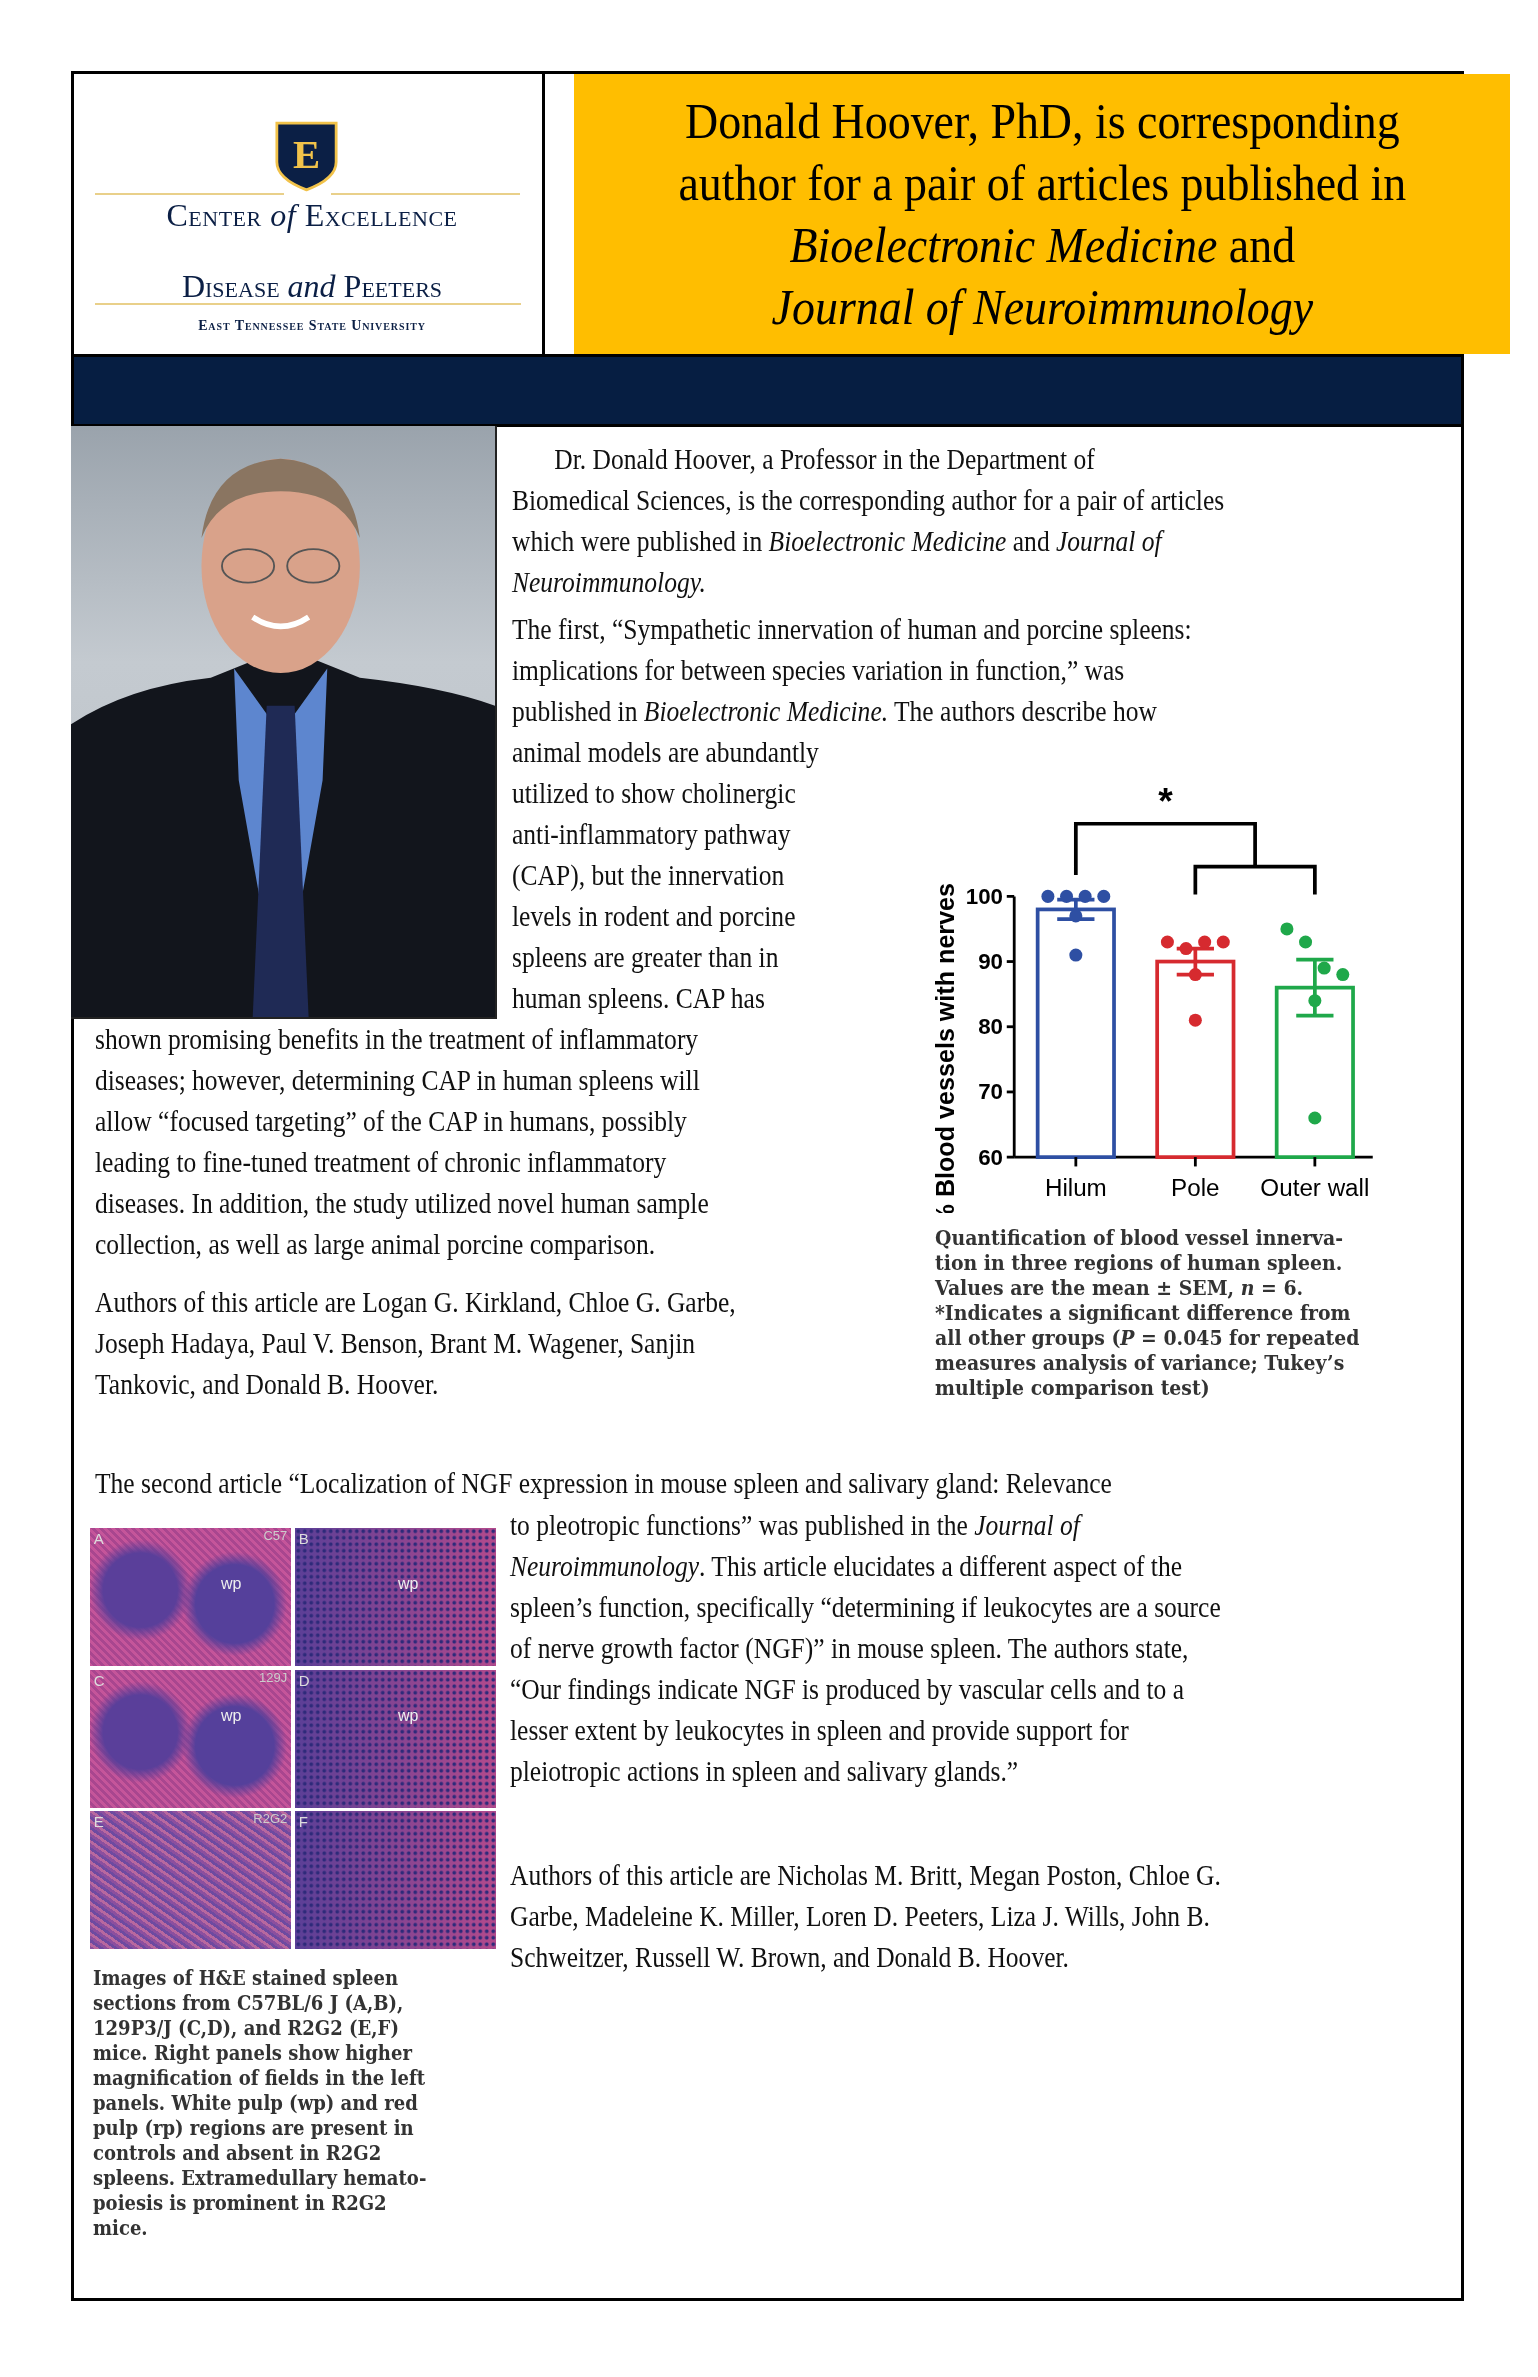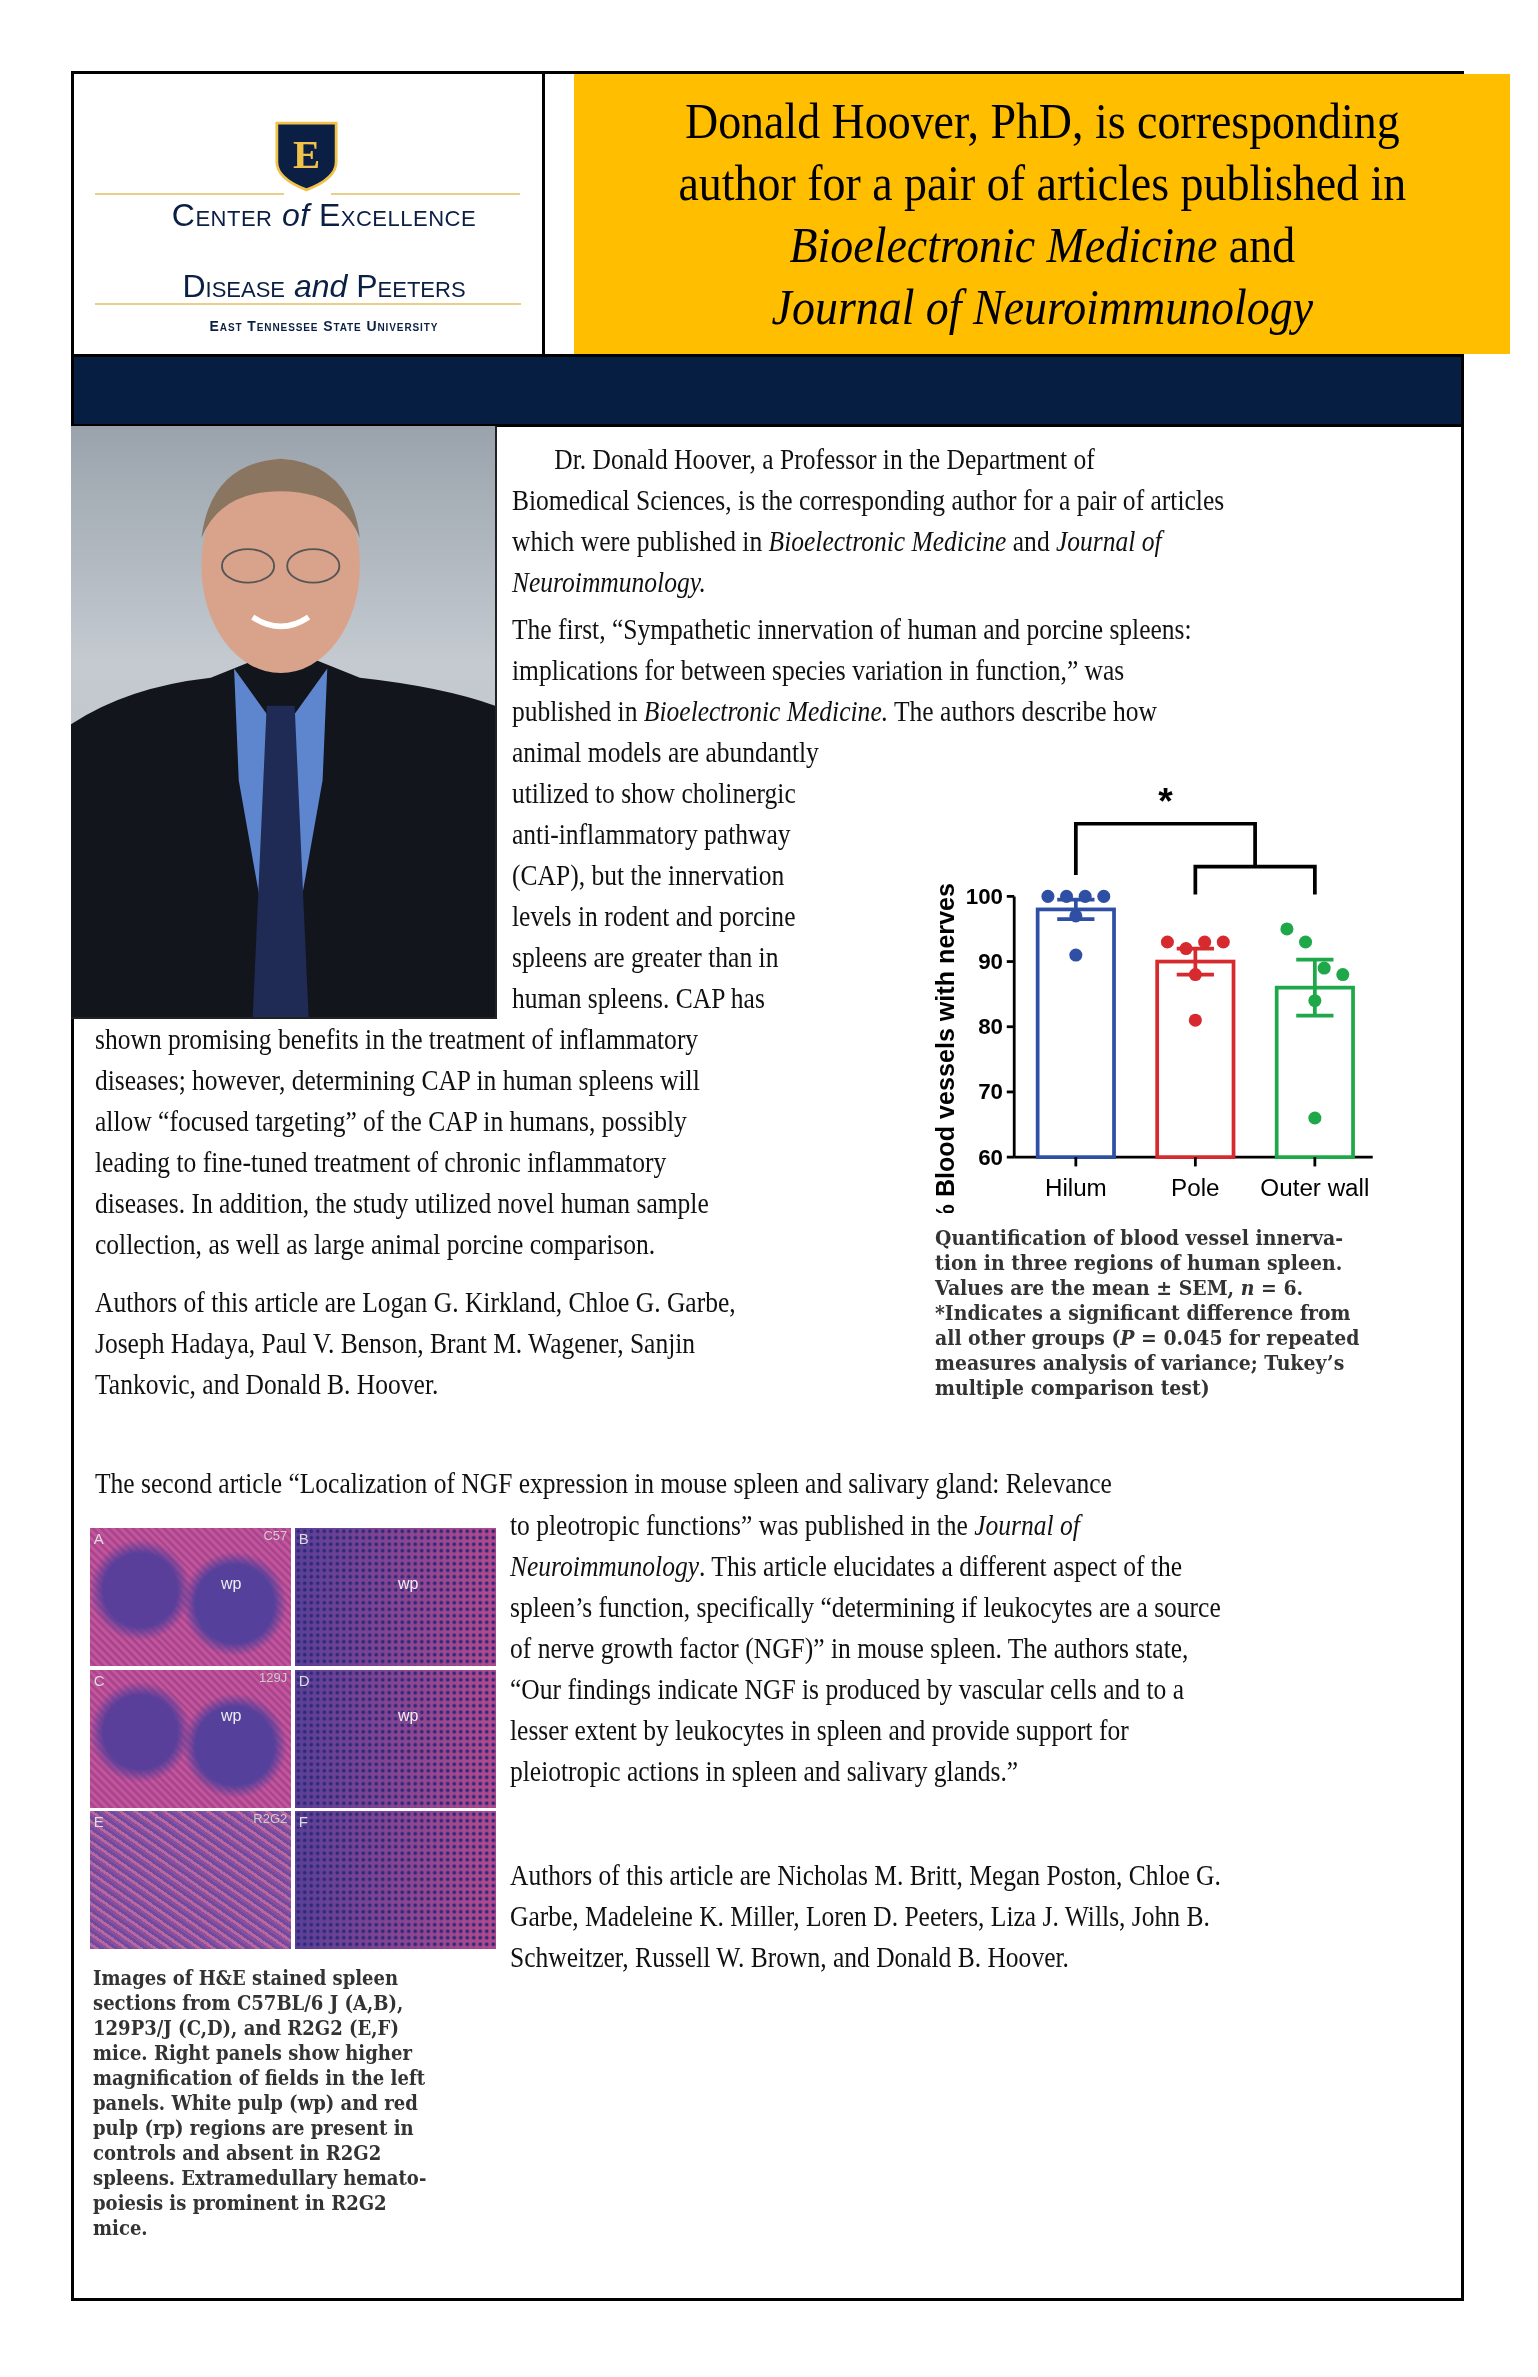--- a/index.html
+++ b/index.html
@@ -5,21 +5,21 @@
   html, body { margin:0; padding:0; background:#ffffff; }
   body { width:1538px; height:2377px; position:relative; overflow:hidden; font-family:"Liberation Serif", serif; color:#111; }
   .frame { position:absolute; left:71px; top:71px; width:1387px; height:2224px; border:3.7px solid #000; box-sizing:content-box; }
   .logo-cell { position:absolute; left:0; top:0; width:468px; height:280px; background:#fff; border-right:3.7px solid #000; }
   .title-cell { position:absolute; left:472px; top:0; width:936px; height:280px; background:#FFBE00; display:flex; align-items:center; justify-content:center; text-align:center;margin-left:28px; }
   .title-text { font-size:51px; line-height:62px; transform:scaleX(0.9); transform-origin:center; color:#000; }
   .title-text i { font-style:italic; }
   .navy-band { position:absolute; left:0; top:280px; width:1387px; height:67px; background:#061E42; border-top:3.7px solid #000; border-bottom:3.7px solid #000; }
   .logo-shield { position:absolute; left:201px; top:47px; width:63px; height:71px; }
   .logo-rule { position:absolute; height:1.9px; background:#E9D08A; }
-  .logo-line { position:absolute; left:16px; width:468px; text-align:center; color:#0B1F45; font-family:Liberation Sans, sans-serif; white-space:nowrap; }
+  .logo-line { position:absolute; left:4px; width:468px; text-align:center; color:#0B1F45; font-family:Liberation Serif, serif; white-space:nowrap; }
   .logo-l1 { top:123px; font-size:32px; letter-spacing:0.5px; }
   .logo-l2 { top:158px; font-size:32px; }
   .logo-l3 { top:194px; font-size:32px; }
   .logo-l4 { top:244px; font-size:14px; letter-spacing:0.9px; font-weight:bold; }
   .logo-sc { font-variant:small-caps; }
   .photo { position:absolute; left:-2.8px; top:352px; width:424px; height:591px; background:linear-gradient(180deg,#9aa3ac 0%,#c4cad0 40%,#b9bfc5 100%); border-right:2.8px solid #222; border-bottom:2.8px solid #222; overflow:hidden; }
   .body-text { position:absolute; font-size:29px; line-height:41px; transform:scaleX(0.88); transform-origin:left top; white-space:nowrap; color:#111; }
   .body-text i { font-style:italic; }
   .chart-wrap { position:absolute; left:842px; top:692px; width:541px; height:447px; }
   .cap { position:absolute; font-family:"DejaVu Serif", serif; font-weight:bold; color:#333; font-size:20.5px; line-height:25px; transform:scaleX(0.92); transform-origin:left top; white-space:nowrap; }

